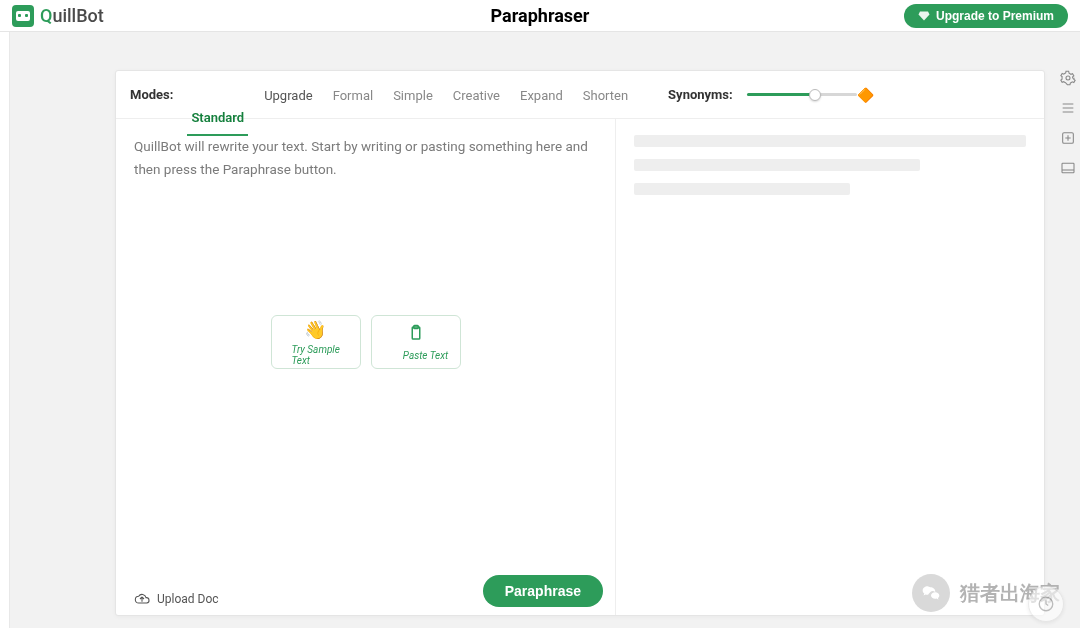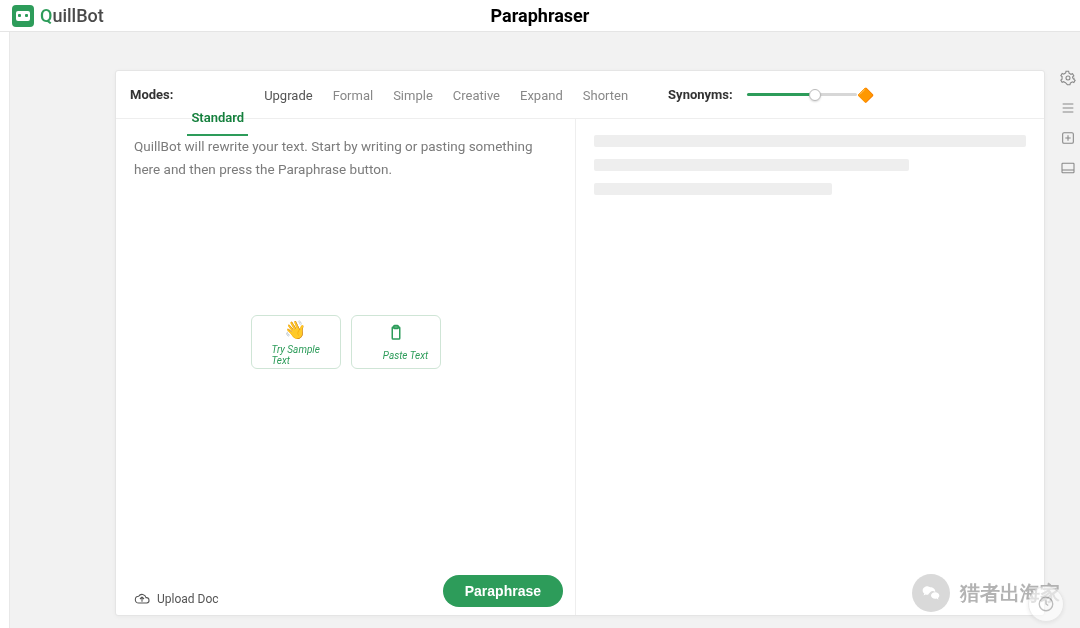--- a/index.html
+++ b/index.html
@@ -89,21 +89,21 @@
   .syn-label { font-weight:700; color:#333; margin-left:28px; margin-right:10px; }
   .slider-wrap { position:relative; width:110px; height:16px; display:flex; align-items:center; }
   .slider-track { position:absolute; left:0; right:0; height:3px; background:#d7d7d7; border-radius:2px; }
   .slider-fill { position:absolute; left:0; width:62%; height:3px; background:#2d9c5a; border-radius:2px; }
   .slider-thumb { position:absolute; left:62%; transform:translateX(-50%); width:12px; height:12px; background:#fff; border:1px solid #bbb; border-radius:50%; box-shadow:0 1px 2px rgba(0,0,0,0.15); }
   .slider-end { position:absolute; right:-18px; font-size:14px; filter:hue-rotate(0); }
   .panels {
     flex:1; display:flex; position:relative;
   }
   .panel-left {
-    width:460px; border-right:1px solid #eee;
+    width:500px; border-right:1px solid #eee;
     position:relative; padding:16px 18px;
   }
   .panel-right {
     flex:1; padding:16px 18px;
   }
   .placeholder-text {
     color:#7b7b7b; font-size:13.5px; line-height:1.7;
   }
   .action-center {
     position:absolute; top:196px; left:50%; transform:translateX(-50%);
@@ -163,20 +163,26 @@
 <body>
 
 <div class="topbar">
   <div class="logo-wrap">
     <span class="logo-icon">
         <span class="inner"></span>
       </span>
     <span class="logo-text"><span class="q">Q</span><span>uillBot</span></span>
   </div>
   <div class="topbar-title">Paraphraser</div>
+  <button class="upgrade-btn">
+    <svg class="diamond-icon" viewBox="0 0 24 24">
+        <path fill="#fff" d="M4 3h16l3 6-11 12L1 9l3-6z" opacity="0.9"></path>
+      </svg>
+    <span>Upgrade to Premium</span>
+  </button>
 </div>
 
 <div class="main-area">
   <div class="left-strip"></div>
 
   <div class="card">
 
     <div class="modes-row">
       <span class="modes-label">Modes:</span>
       <span class="mode-tab active">Standard</span>

